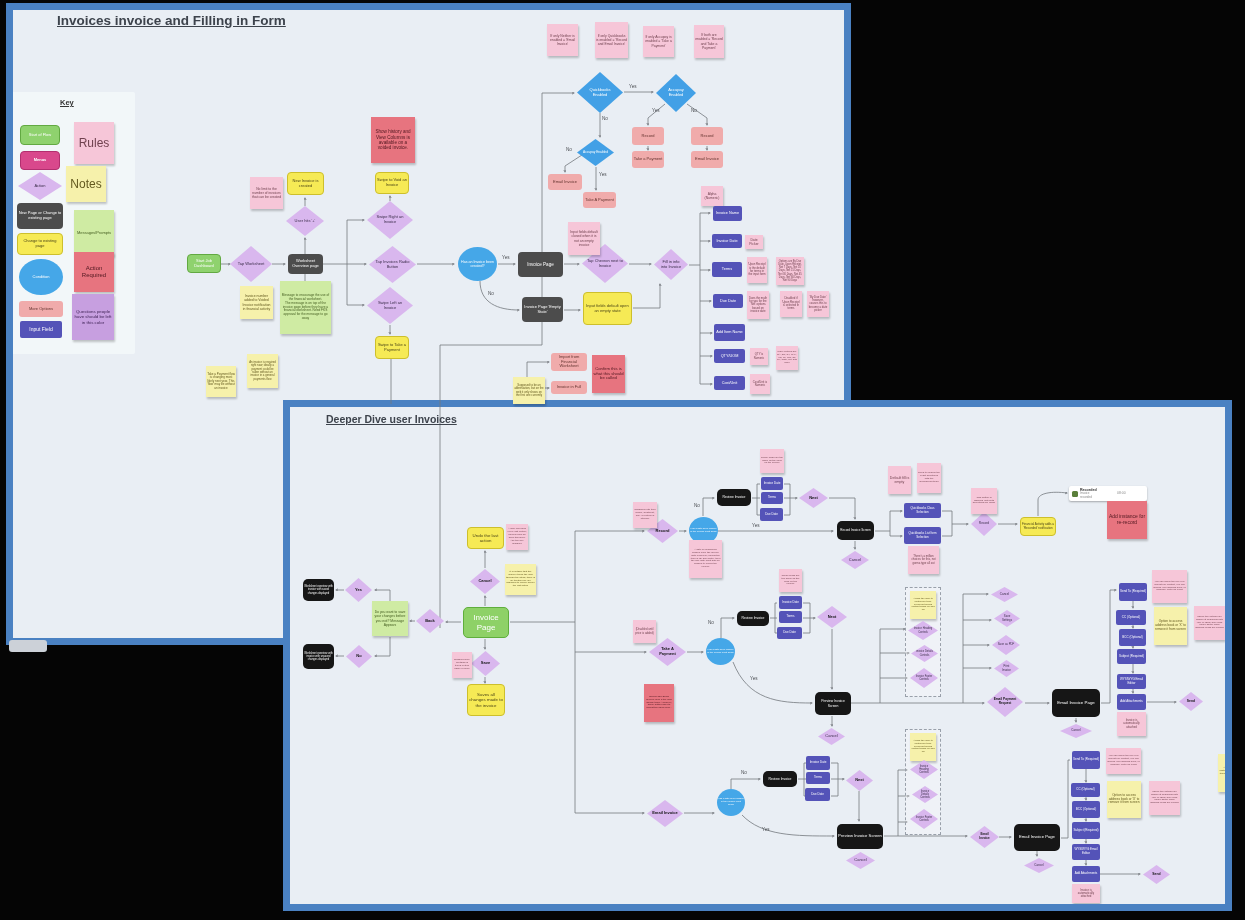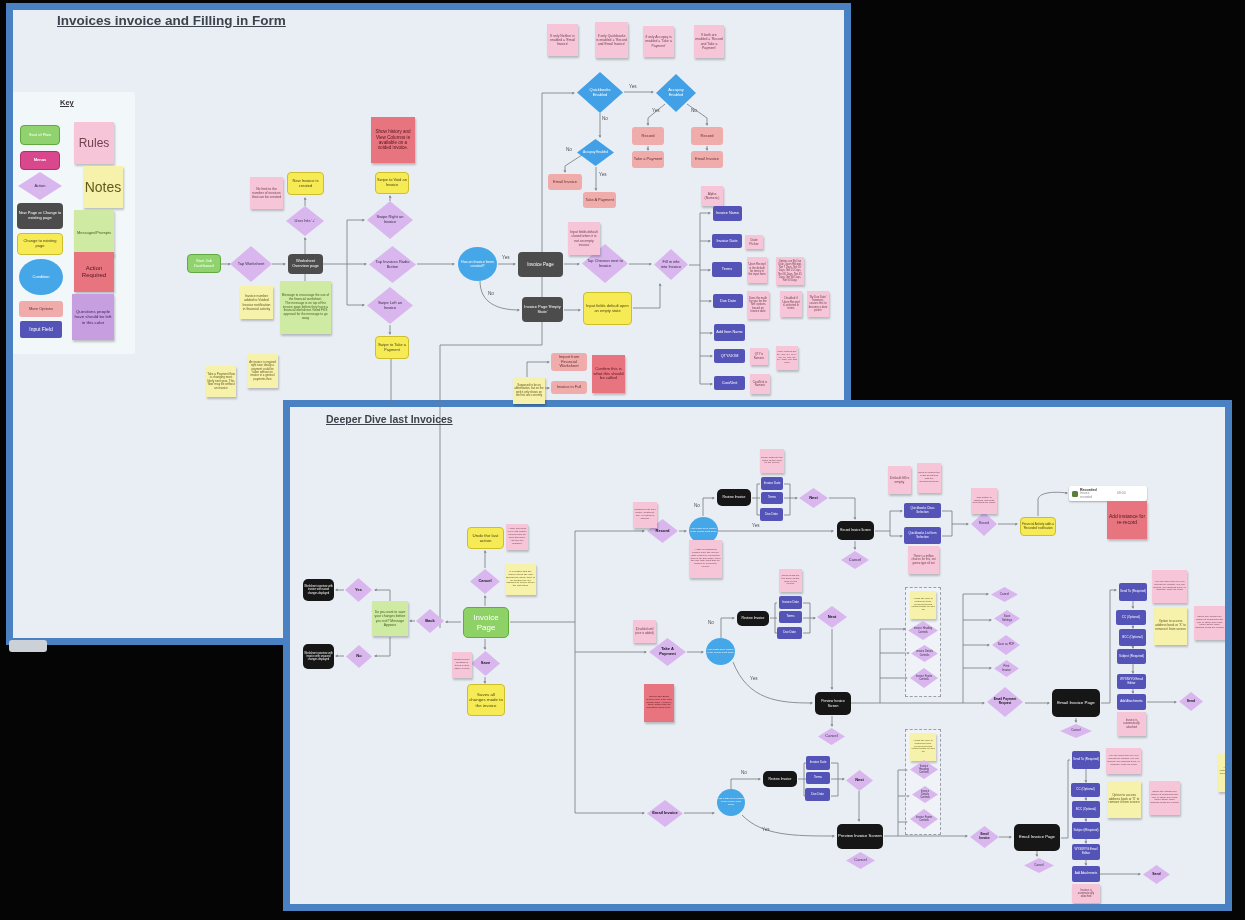--- a/index.html
+++ b/index.html
@@ -127,21 +127,21 @@
       </div>
       <div class="node options" style="left: 6px; top: 291px; width: 44px; height: 16px;">
         <span>More Options</span>
       </div>
       <div class="node input" style="left: 7px; top: 311px; width: 42px; height: 17px; font-size: 5px;">
         <span>Input Field</span>
       </div>
       <div class="node sticky-pink sticky" style="left: 61px; top: 112px; width: 40px; height: 42px; font-size: 12px;">
         <span>Rules</span>
       </div>
-      <div class="node sticky-yellow sticky" style="left: 70px; top: 156px; width: 40px; height: 42px; font-size: 14px;">
+      <div class="node sticky-yellow sticky" style="left: 53px; top: 156px; width: 40px; height: 36px; font-size: 12px;">
         <span>Notes</span>
       </div>
       <div class="node sticky-green sticky" style="left: 61px; top: 200px; width: 40px; height: 46px; font-size: 4px;">
         <span>Messages/Prompts</span>
       </div>
       <div class="node sticky-red sticky" style="left: 61px; top: 242px; width: 40px; height: 40px; font-size: 6px;">
         <span>Action Required</span>
       </div>
       <div class="node sticky-purple sticky" style="left: 59px; top: 284px; width: 42px; height: 46px; font-size: 4.4px;">
         <span>Questions people have should be left in this color</span>
@@ -399,21 +399,21 @@
         <path marker-end="url(#ar2)" d="M999,837 H1011"></path>
         <path marker-end="url(#ar2)" d="M1086,769 V782"></path>
         <path marker-end="url(#ar2)" d="M1086,797 V800"></path>
         <path marker-end="url(#ar2)" d="M1086,818 V821"></path>
         <path marker-end="url(#ar2)" d="M1086,839 V843"></path>
         <path marker-end="url(#ar2)" d="M1086,860 V865"></path>
         <path marker-end="url(#ar2)" d="M1100,874 H1140"></path>
         <path marker-end="url(#ar2)" d="M1037,851 V856"></path>
       </g>
     </svg>
-    <div class="title t2">Deeper Dive last Invoices</div>
+    <div class="title t2">Deeper Dive user Invoices</div>
   <div class="node black" style="left: 13px; top: 172px; width: 31px; height: 22px; font-size: 2.6px;">
         <span>Worksheet overview with invoice with saved changes displayed</span>
       </div>
       <div class="node action bold" style="left: 55px; top: 171px; width: 27px; height: 24px;">
         <span>Yes</span>
       </div>
       <div class="node sticky-green sticky" style="left: 82px; top: 194px; width: 36px; height: 35px;">
         <span>Do you want to save your changes before you exit? Message Appears</span>
       </div>
       <div class="node action bold" style="left: 126px; top: 202px; width: 28px; height: 24px;">

